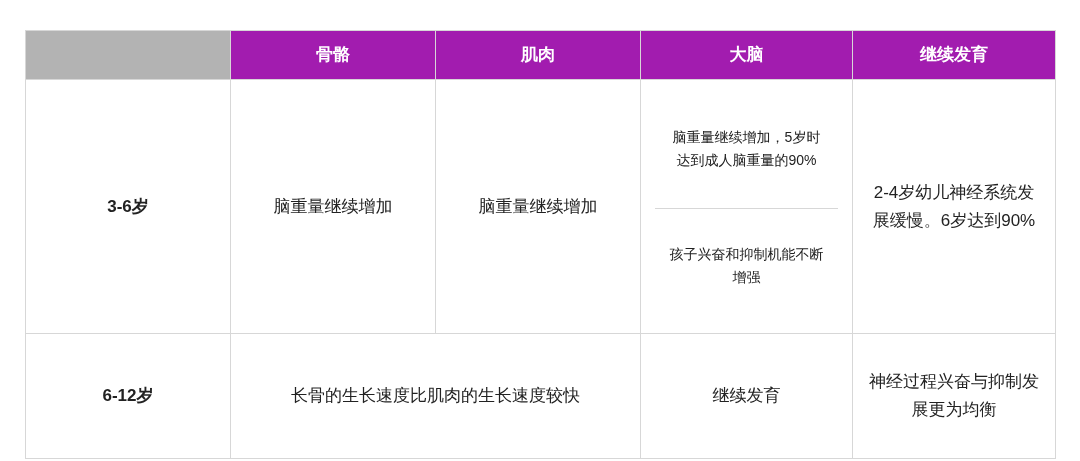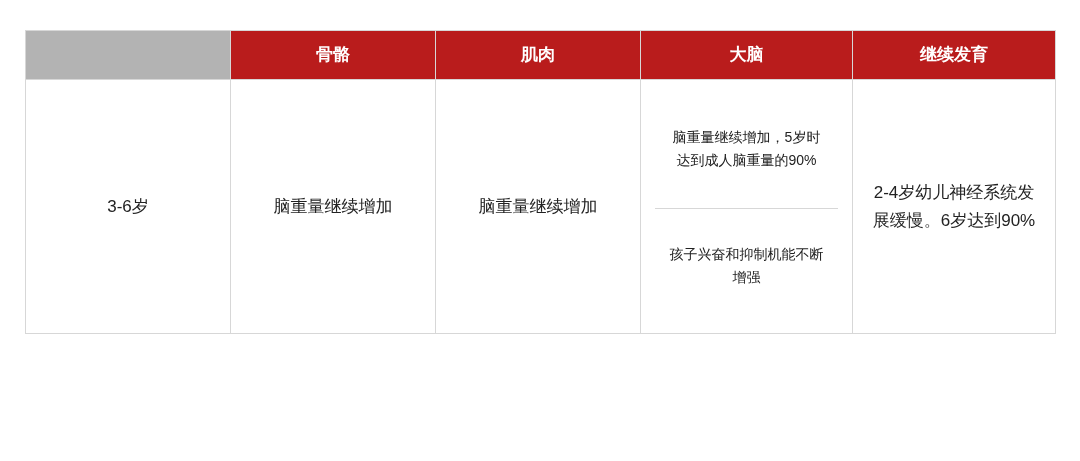--- a/index.html
+++ b/index.html
@@ -35,34 +35,35 @@
   table.devtable td {
     border: 1px solid #d7d7d7;
     vertical-align: middle;
     text-align: center;
     font-size: 17px;
     line-height: 1.65;
     padding: 10px 14px;
     box-sizing: border-box;
   }
   thead th {
-    background: #b91c1c;
+    background: #a21caf;
     color: #ffffff;
     font-weight: bold;
     font-size: 19px;
     height: 46px;
     padding: 8px 10px;
     border-color: #b3b3b3;
   }
   thead th.blank {
     background: #b3b3b3;
   }
   td.age {
     font-size: 17px;
     color: #222222;
+    font-weight: bold;
   }
   td.left-align {
     text-align: left;
   }
   td.nested {
     padding: 0;
   }
   td.nested .cellbox {
     display: block;
     padding: 12px 14px;
@@ -113,15 +114,21 @@
       <tr class="row1">
         <td class="age">3-6岁</td>
         <td>脑重量继续增加</td>
         <td>脑重量继续增加</td>
         <td class="nested">
           <span class="cellbox first">脑重量继续增加，5岁时达到成人脑重量的90%</span>
           <span class="cellbox second">孩子兴奋和抑制机能不断增强</span>
         </td>
         <td class="left-align">2-4岁幼儿神经系统发展缓慢。6岁达到90%</td>
       </tr>
+      <tr class="row2">
+        <td class="age">6-12岁</td>
+        <td colspan="2">长骨的生长速度比肌肉的生长速度较快</td>
+        <td>继续发育</td>
+        <td class="left-align">神经过程兴奋与抑制发展更为均衡</td>
+      </tr>
     </tbody>
   </table>
 </div>
 
 </body></html>

